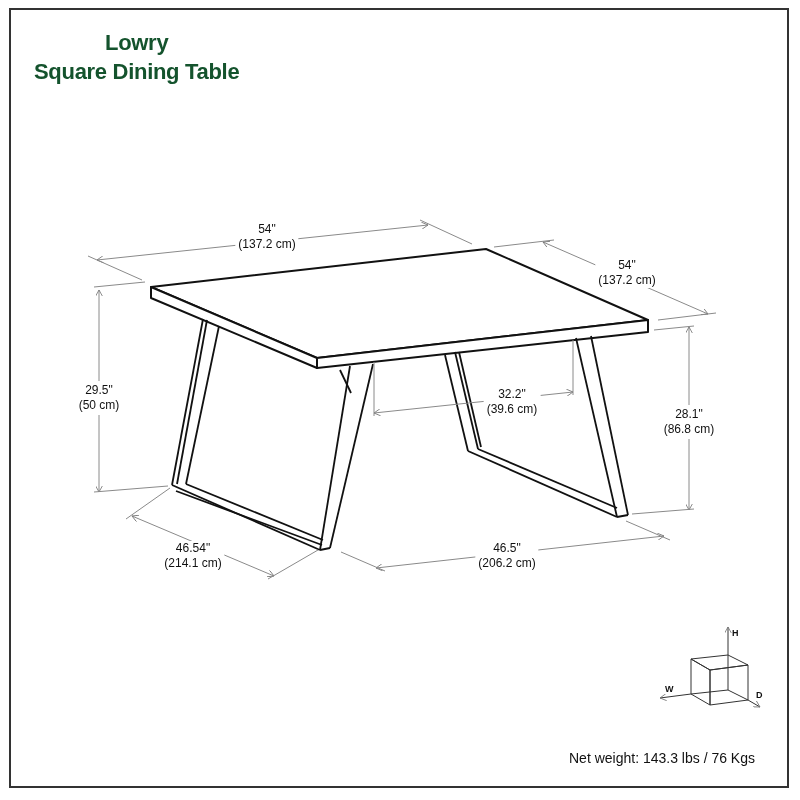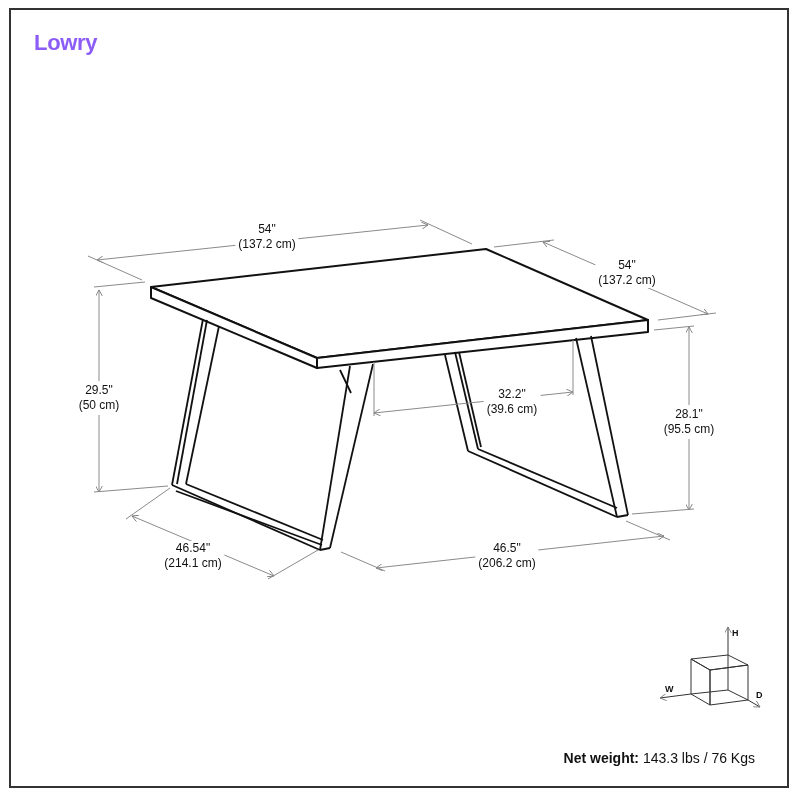--- a/index.html
+++ b/index.html
@@ -1,36 +1,37 @@
 <!DOCTYPE html>
 <html><head>
   <meta charset="utf-8">
   <style>
     html, body { margin: 0; padding: 0; background: #ffffff; }
     body { width: 800px; height: 800px; position: relative; overflow: hidden;
            font-family: "Liberation Sans", "DejaVu Sans", sans-serif; color: #111; }
     .frame { position: absolute; left: 9px; top: 8px; width: 780px; height: 780px;
              border: 2px solid #333; box-sizing: border-box; background: #fff; }
     .title { position: absolute; left: 34px; top: 28px; font-weight: bold; font-size: 22px;
-             line-height: 29px; letter-spacing: -0.3px; color: #8b5cf6; text-align: center; }
+             line-height: 29px; letter-spacing: -0.3px; color: #14532d; text-align: center; }
     .title div { white-space: nowrap; }
     svg.drawing { position: absolute; left: 0; top: 0; width: 800px; height: 800px; }
     .dim { position: absolute; text-align: center; font-size: 12px; line-height: 15px;
            color: #111; white-space: nowrap; transform: translateX(-50%); }
     .axis-label { position: absolute; font-size: 9px; font-weight: bold; color: #111; }
     .weight { position: absolute; right: 45px; top: 750px; font-size: 14px; color: #111; white-space: nowrap; }
-    .weight b { font-weight: bold; margin-left: 33px; }
+    .weight b { font-weight: normal; margin-left: 33px; }
   </style>
 </head>
 <body>
 
 <div class="frame"></div>
 
 <div class="title">
   <div>Lowry</div>
+  <div>Square Dining Table</div>
 </div>
 
 <svg class="drawing" viewBox="0 0 800 800">
   <defs>
     <marker id="arr" viewBox="0 0 10 10" refX="9" refY="5" markerWidth="7" markerHeight="7" orient="auto-start-reverse">
       <path d="M0,0 L9,5 L0,10" fill="none" stroke="#777" stroke-width="1.2"></path>
     </marker>
   </defs>
 
   <g fill="#fff" stroke="#111" stroke-width="2" stroke-linejoin="round">
@@ -121,21 +122,21 @@
 <div class="dim" style="left:627px; top:258px; background:#fff; padding:0 3px;">
   <div>54"</div>
   <div>(137.2 cm)</div>
 </div>
 <div class="dim" style="left:99px; top:381px; background:#fff; padding:2px 2px;">
   <div>29.5"</div>
   <div>(50 cm)</div>
 </div>
 <div class="dim" style="left:689px; top:405px; background:#fff; padding:2px 2px;">
   <div>28.1"</div>
-  <div>(95.5 cm)</div>
+  <div>(86.8 cm)</div>
 </div>
 <div class="dim" style="left:512px; top:387px; background:#fff; padding:0 3px;">
   <div>32.2"</div>
   <div>(39.6 cm)</div>
 </div>
 <div class="dim" style="left:193px; top:541px; background:#fff; padding:0 3px;">
   <div>46.54"</div>
   <div>(214.1 cm)</div>
 </div>
 <div class="dim" style="left:507px; top:541px; background:#fff; padding:0 3px;">

